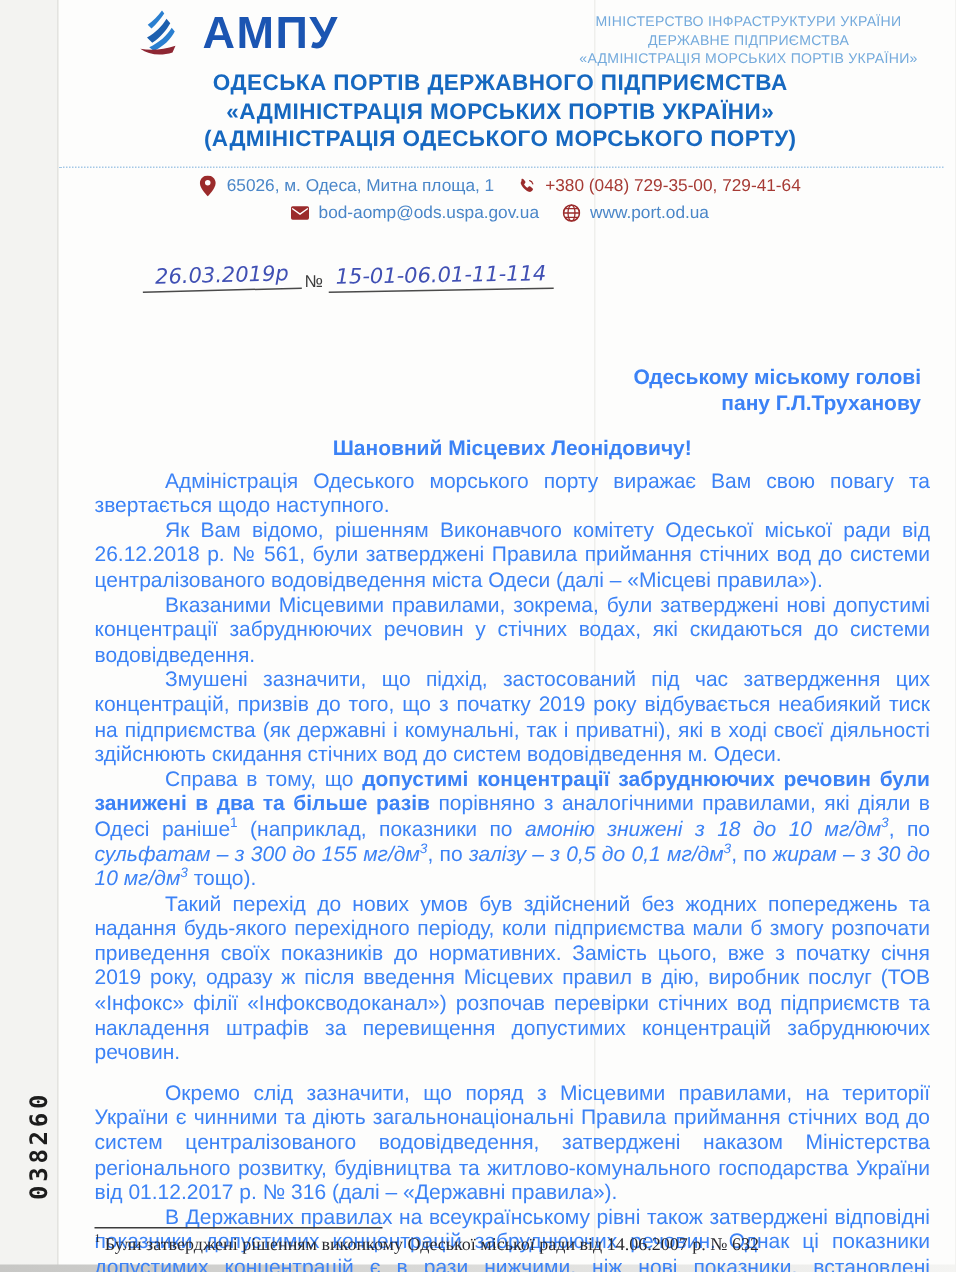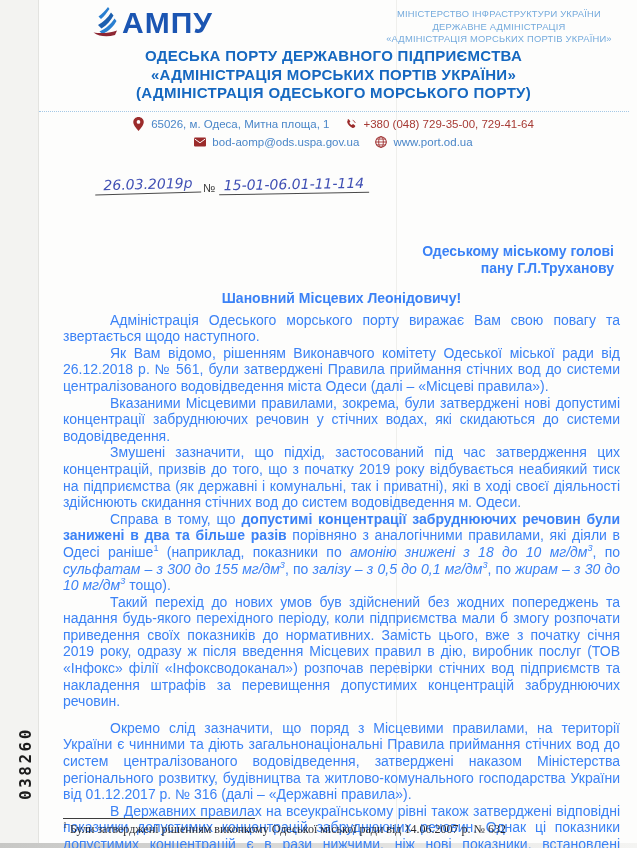--- a/index.html
+++ b/index.html
@@ -10,21 +10,21 @@
     font-family:"Liberation Sans", sans-serif;
   }
   
   .scan-left-strip { position:absolute; left:0; top:0; width:39px; height:848px;
     background:#f3f3f1; border-right:1px solid #e3e3e0; }
   .scan-fold { position:absolute; top:0; width:1px; height:848px; background:#efefec; }
   .scan-bottom { position:absolute; left:0; bottom:0; height:5px; width:100%;
     background:linear-gradient(90deg,#c7c7c5 0%,#d9d9d7 45%,#ededeb 80%,#f4f4f2 100%); }
 
   
-  .logo { position:absolute; left:92px; top:6px; display:flex; align-items:center; gap:0; }
+  .logo { position:absolute; left:92px; top:6px; display:flex; align-items:center; gap:13px; }
   .logo-mark { width:30px; height:34px; }
   .logo-text { font-size:30px; font-weight:bold; color:#1b55b2; letter-spacing:1px; }
 
   .ministry { position:absolute; right:6px; top:8px; width:264px; text-align:center;
     color:#74aadc; font-size:9.4px; line-height:12.6px; letter-spacing:.2px; }
 
   .doc-title { position:absolute; left:40px; right:10px; top:47px; text-align:center;
     color:#1668c0; font-weight:bold; font-size:15px; line-height:18.5px; letter-spacing:.3px; }
 
   .dotline { position:absolute; left:39px; right:8px; top:111px;
@@ -91,26 +91,26 @@
       <path d="M16 1 C13 5 10 8 6.5 10.5 L9 13 C12.5 10 15 6.5 17.5 3 Z" fill="#2a7fd0"></path>
       <path d="M19 6.5 C16 11.5 11.5 16 6 19 L9.5 22.5 C15 19 19 14 21.5 9.5 Z" fill="#1c5fae"></path>
       <path d="M22.5 12.5 C19.5 17.5 14 22.5 7.5 25.5 L10.5 28 C17 25 22 20 24.5 15 Z" fill="#2a7fd0"></path>
       <path d="M1.5 26.5 C7 30.5 15 31.5 23 29 L25 24.5 C16.5 27.5 8 27.5 1.5 26.5 Z" fill="#8e2733"></path>
     </svg>
     <span class="logo-text">АМПУ</span>
   </div>
 
   <div class="ministry">
     <div>МІНІСТЕРСТВО ІНФРАСТРУКТУРИ УКРАЇНИ</div>
-    <div>ДЕРЖАВНЕ АДМІНІСТРАЦІЯ</div>
+    <div>ДЕРЖАВНЕ ПІДПРИЄМСТВА</div>
     <div>«АДМІНІСТРАЦІЯ МОРСЬКИХ ПОРТІВ УКРАЇНИ»</div>
   </div>
 
   <div class="doc-title">
-    <div>ОДЕСЬКА ПОРТУ ДЕРЖАВНОГО ПІДПРИЄМСТВА</div>
+    <div>ОДЕСЬКА ПОРТІВ ДЕРЖАВНОГО ПІДПРИЄМСТВА</div>
     <div>«АДМІНІСТРАЦІЯ МОРСЬКИХ ПОРТІВ УКРАЇНИ»</div>
     <div>(АДМІНІСТРАЦІЯ ОДЕСЬКОГО МОРСЬКОГО ПОРТУ)</div>
   </div>
 
   <div class="dotline"></div>
 
   <div class="contacts">
     <div class="contact-row">
       <span class="ic">
         <svg viewBox="0 0 12 16" width="11" height="14">

